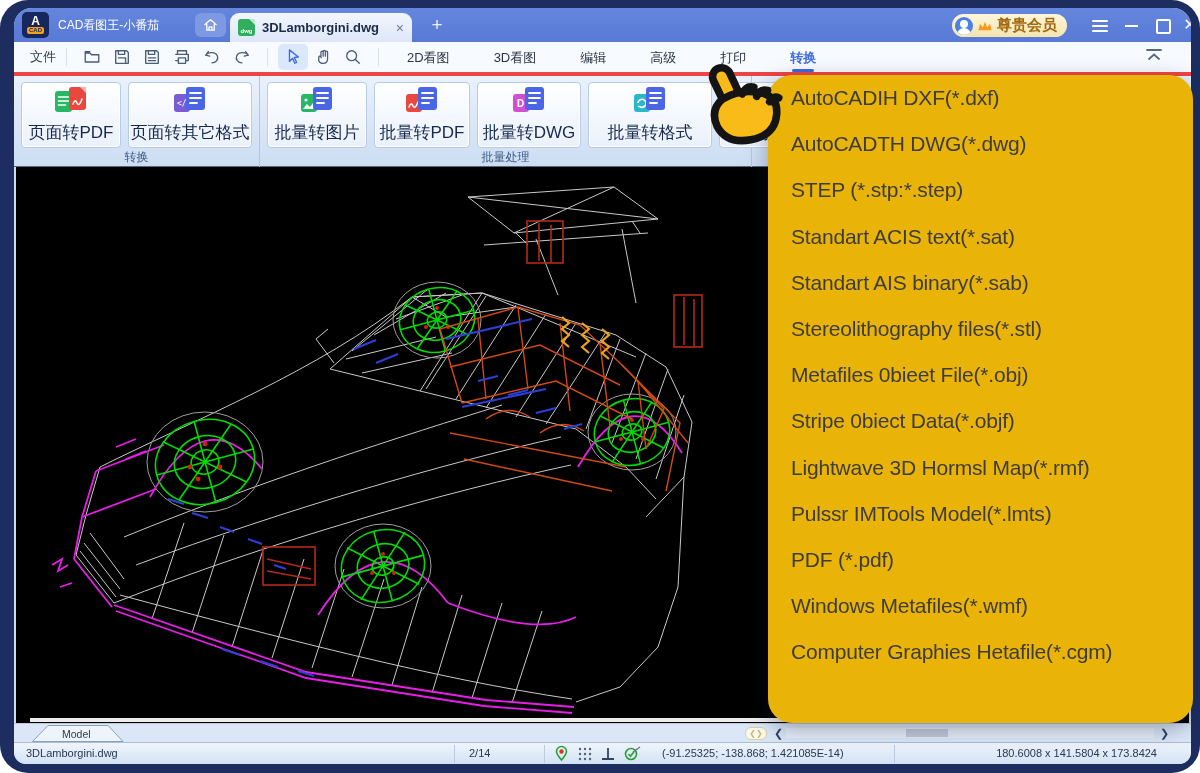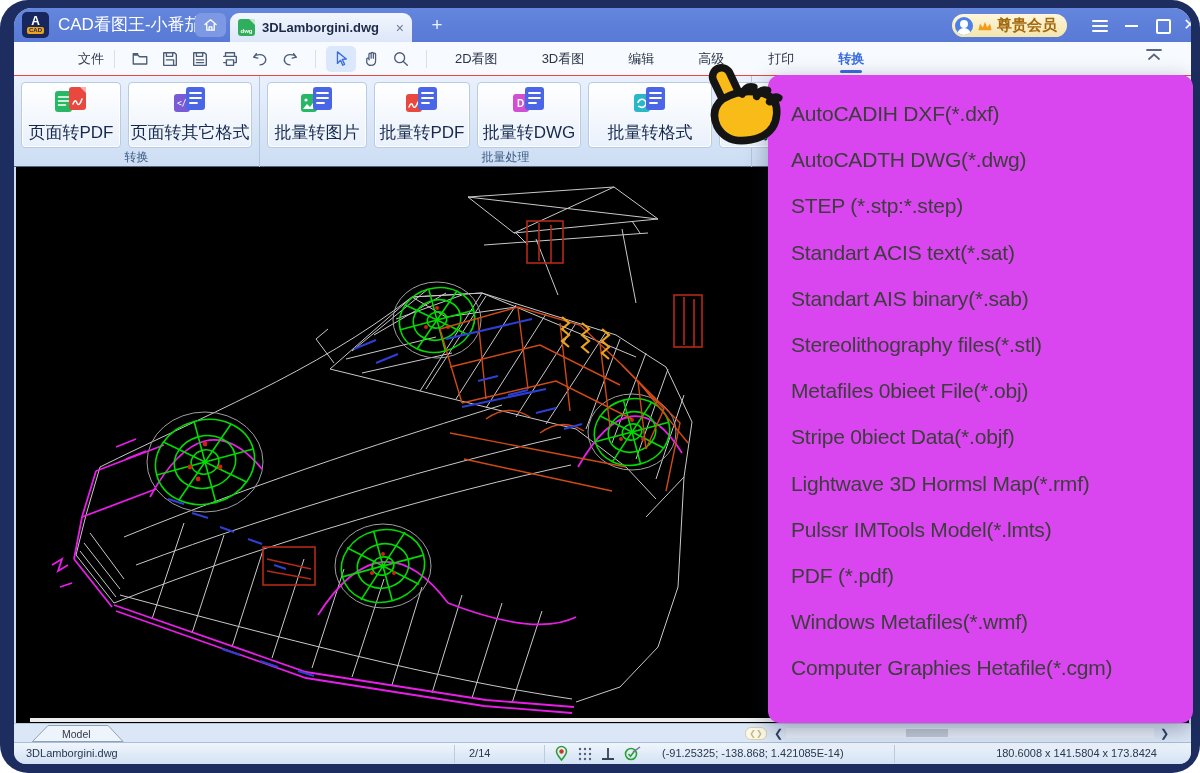--- a/index.html
+++ b/index.html
@@ -14,21 +14,21 @@
 
   
   .titlebar { position:absolute; left:0; top:0; width:100%; height:34px;
               background:linear-gradient(#6586dd,#5879d5); }
   .applogo { position:absolute; left:8px; top:4px; width:27px; height:26px; border-radius:5px;
              background:#17265c; display:flex; flex-direction:column; align-items:center; justify-content:center; }
   .applogo .a { color:#fff; font-size:12px; font-weight:bold; line-height:11px; }
   .applogo .cad { background:#f0a21a; color:#17265c; font-size:6px; font-weight:bold;
                   padding:0 2px; border-radius:2px; line-height:7px; }
   .apptitle { position:absolute; left:44px; top:0; height:34px; line-height:34px;
-              color:#ffffff; font-size:17px; }
+              color:#ffffff; font-size:12px; }
   .homebtn { position:absolute; left:181px; top:5px; width:31px; height:24px; border-radius:6px;
              background:#7e99e3; display:flex; align-items:center; justify-content:center; }
   .tab-active { position:absolute; left:216px; top:5px; width:182px; height:29px;
                 background:linear-gradient(#f2f6fd,#dde7f9); border-radius:9px 9px 0 0;
                 display:flex; align-items:center; padding:0 8px; gap:7px; }
   .dwgicon { width:17px; height:17px; border-radius:3px; background:#2fae5e; position:relative;
              display:flex; align-items:flex-end; justify-content:center; }
   .dwgicon::before { content:""; position:absolute; right:0; top:0; border:3px solid #bfe8cf;
                      border-left-color:transparent; border-bottom-color:transparent; border-radius:0 3px 0 0; }
   .dwgicon span { color:#fff; font-size:6px; font-weight:bold; line-height:9px; }
@@ -44,21 +44,21 @@
   .avatar::after { content:""; position:absolute; left:2px; top:11px; width:14px; height:9px; border-radius:7px 7px 0 0; background:#fff; }
   .member-label { font-size:15px; color:#a2690f; font-weight:bold; }
   .winbtn { position:absolute; top:9px; width:16px; height:16px; }
   .wb-menu div { height:2px; background:#fff; margin:3px 0; border-radius:1px; }
   .wb-min::before { content:""; position:absolute; left:1px; top:8px; width:13px; height:2px; background:#fff; }
   .wb-max::before { content:""; position:absolute; left:2px; top:2px; width:11px; height:11px; border:2px solid #fff; border-radius:2px; }
   .wb-close { color:#fff; font-size:16px; line-height:15px; text-align:center; }
 
   
   .menurow { position:absolute; left:0; top:34px; width:100%; height:34px; background:#f7fafe;
-             border-bottom:1px solid #ef4444; display:flex; align-items:center;padding-left:48px; }
+             border-bottom:4px solid #ef4444; display:flex; align-items:center; }
   .m-file { font-size:13px; color:#333d50; margin-left:16px; }
   .vsep { width:1px; height:18px; background:#d9e0ec; margin:0 10px; }
   .qicon { width:30px; height:26px; display:flex; align-items:center; justify-content:center; border-radius:5px; }
   .qicon svg { stroke:#4d5d77; fill:none; stroke-width:1.5; stroke-linecap:round; stroke-linejoin:round; }
   .qicon.sel { background:#dbe8fb; }
   .qicon.sel svg { stroke:#3a6ce0; }
   .menutabs { display:flex; gap:44px; margin-left:18px; }
   .mtab { font-size:13px; color:#2b3547; position:relative; line-height:33px; height:33px; }
   .mtab.active { color:#3a6ce0; font-weight:bold; }
   .mtab.active::after { content:""; position:absolute; left:2px; right:2px; bottom:2px; height:3px;
@@ -97,22 +97,22 @@
                background:linear-gradient(#f0f5fc,#d3e2f4); border-top:1px solid #aabed8;
                font-size:11px; color:#27384f; }
   .sb-file { position:absolute; left:12px; top:4px; }
   .sb-page { position:absolute; left:455px; top:4px; }
   .sb-icons { position:absolute; left:540px; top:2px; display:flex; gap:9px; align-items:center; }
   .sb-coords { position:absolute; left:648px; top:4px; }
   .sb-dims { position:absolute; right:34px; top:4px; }
   .sb-sep { position:absolute; top:2px; width:1px; height:18px; background:#bccbde; }
 
   
-  .dropdown { position:absolute; left:768px; top:75px; width:425px; height:648px; background:#d946ef;
-              border-radius:12px; box-shadow:0 6px 22px rgba(20,30,60,.35); padding-top:16px; z-index:40; }
+  .dropdown { position:absolute; left:768px; top:75px; width:425px; height:648px; background:#eab308;
+              border-radius:24px; box-shadow:0 6px 22px rgba(20,30,60,.35); padding-top:0; z-index:40; }
   .ditem { height:46.2px; line-height:46.2px; padding-left:23px; font-size:21px; color:#3d3d3d;
            letter-spacing:-0.2px; white-space:nowrap; }
 
   
   .handcursor { position:absolute; left:688px; top:48px; width:104px; height:104px; z-index:60;
                 transform:rotate(-6deg); }
 </style>
 </head>
 <body>
 

